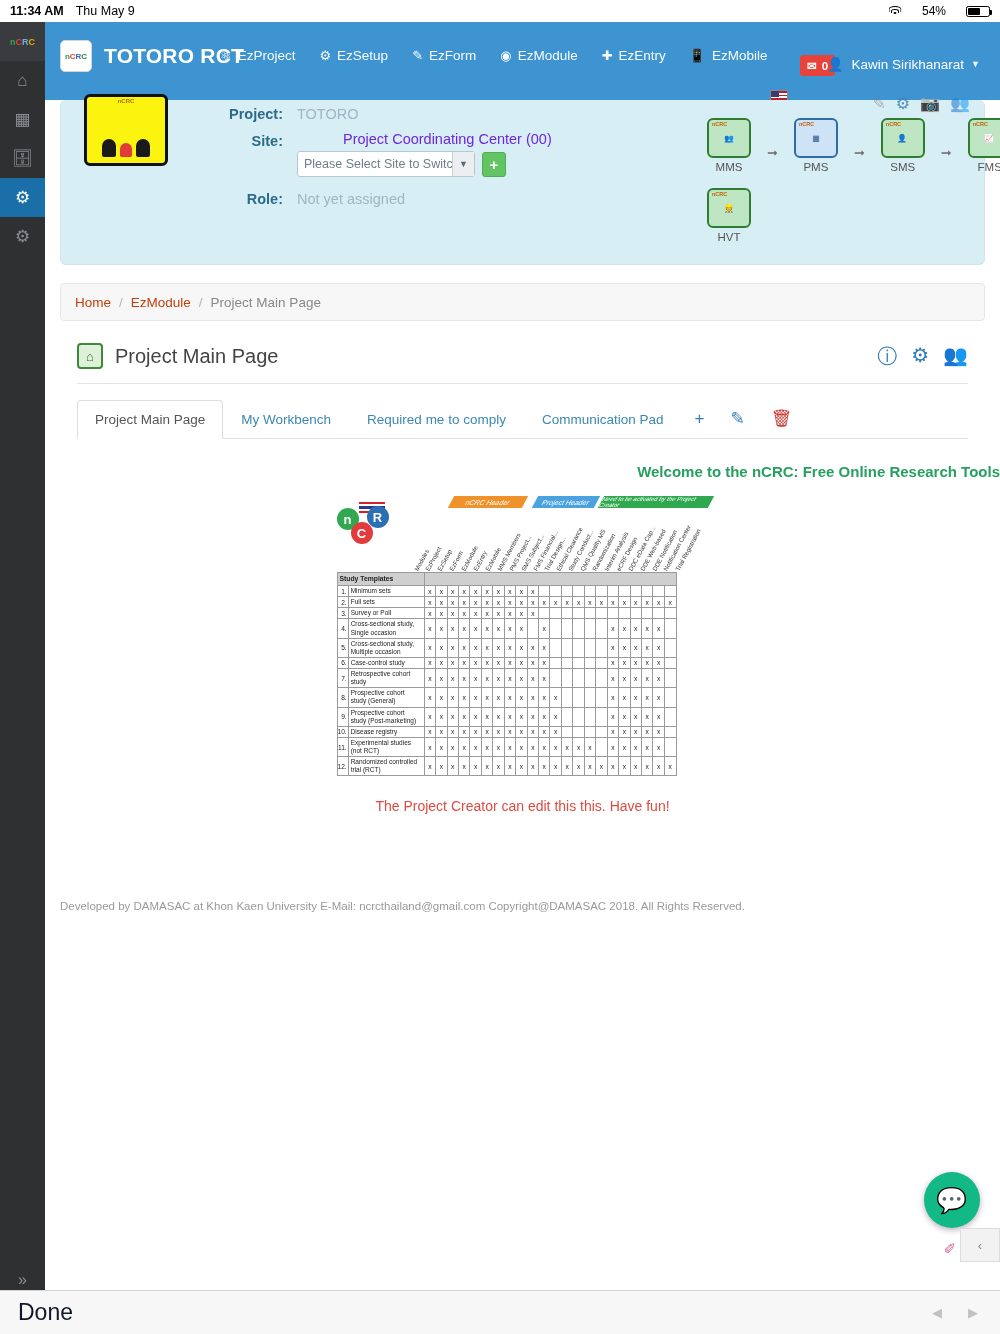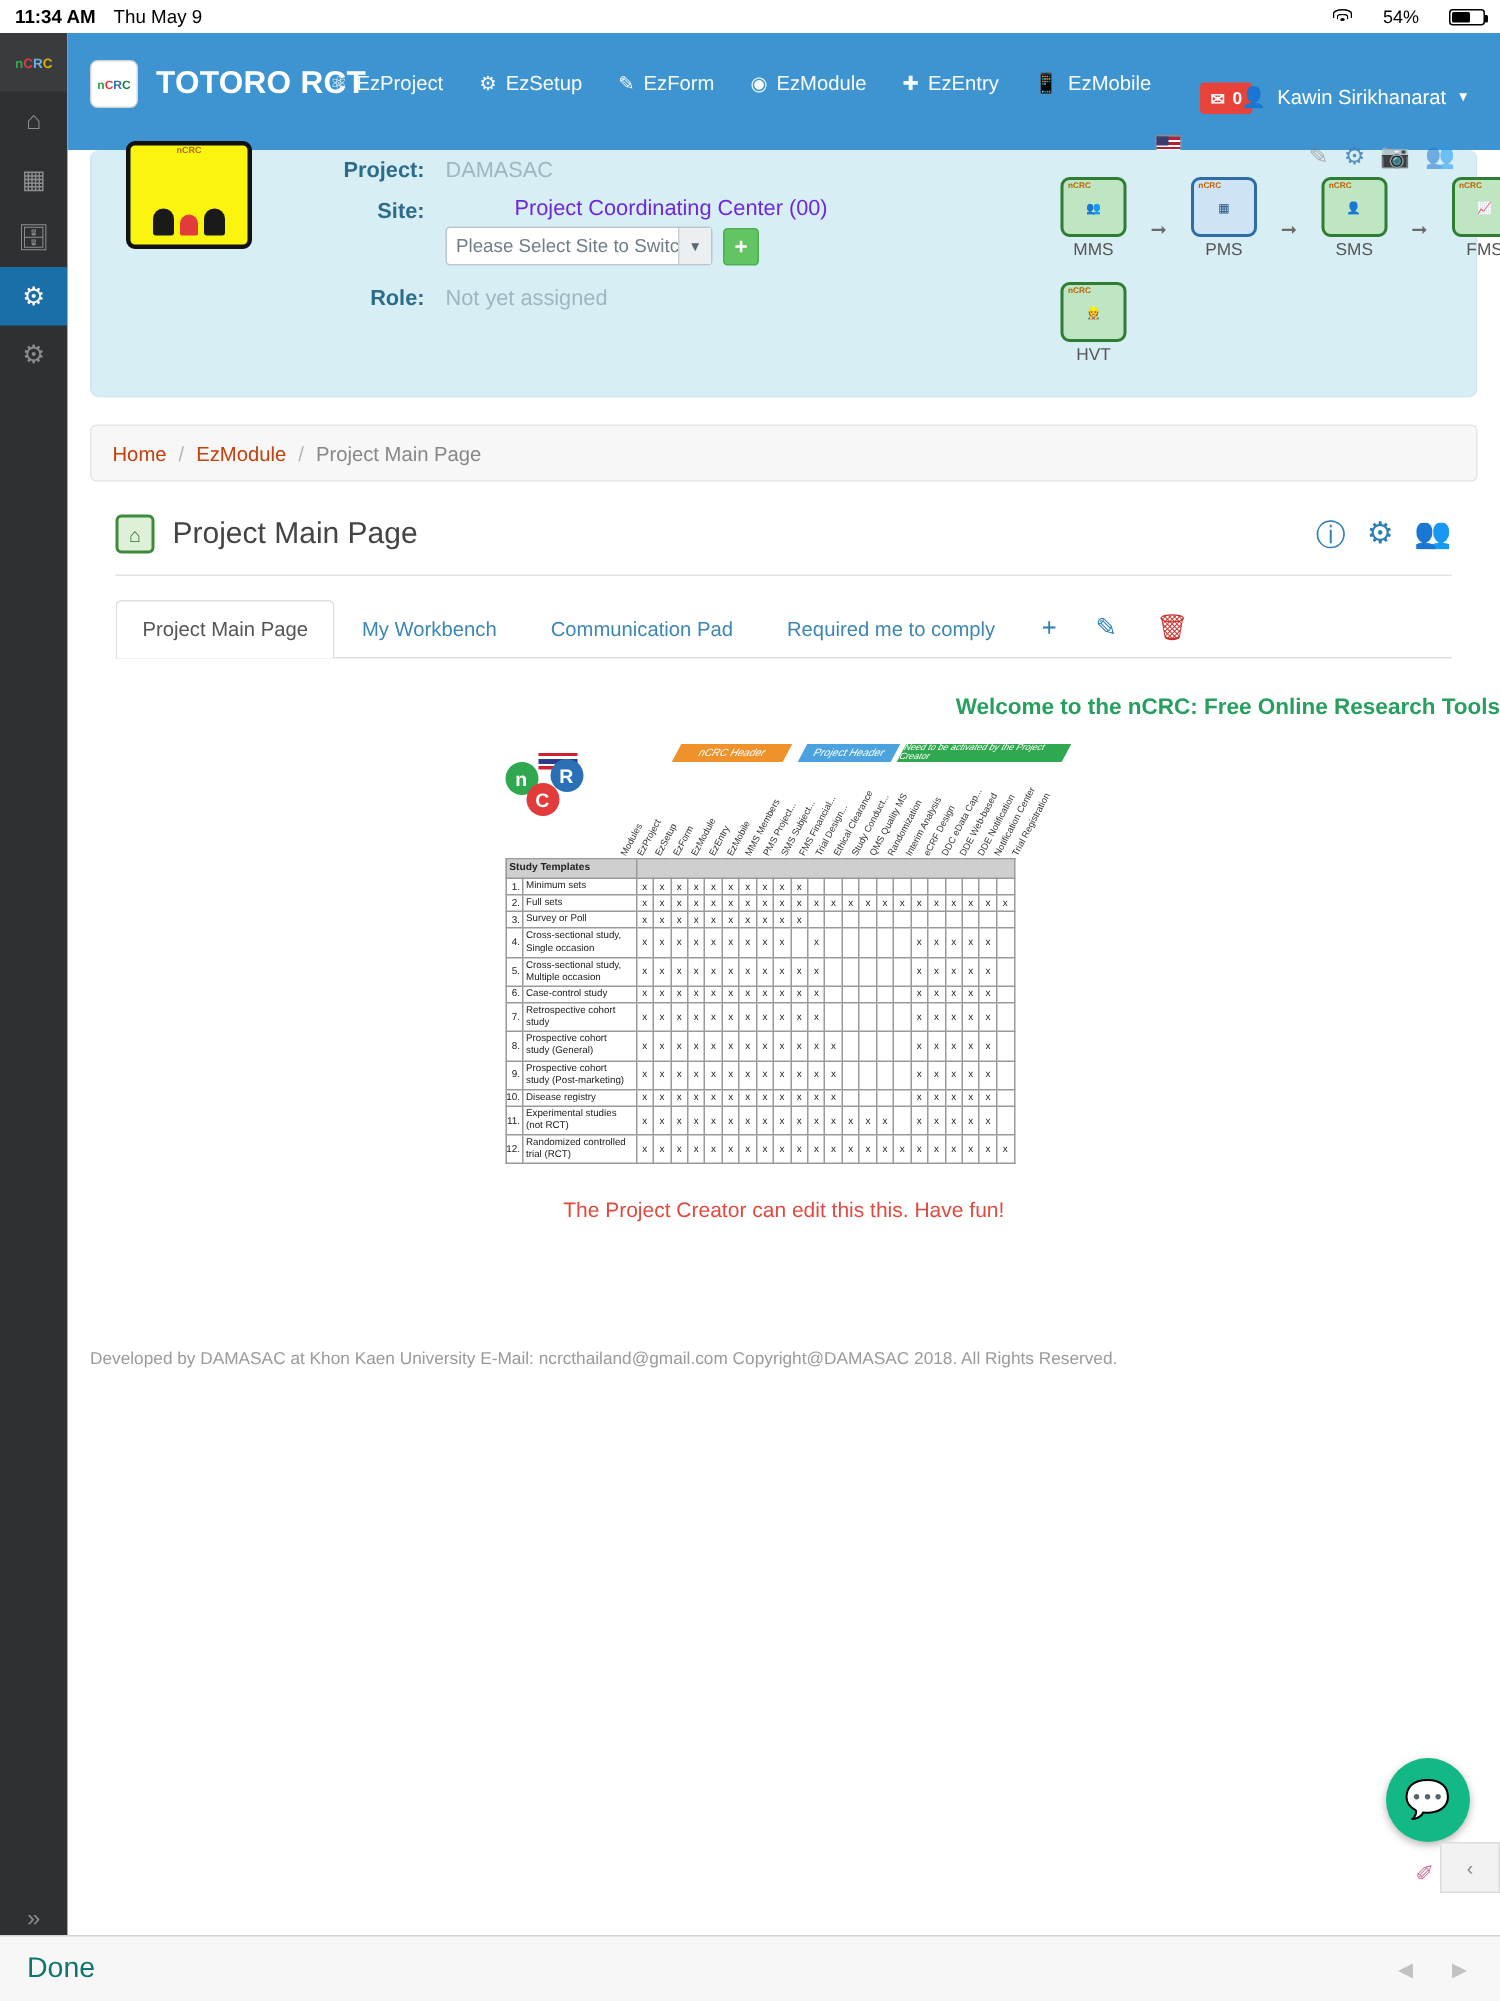--- a/index.html
+++ b/index.html
@@ -192,21 +192,21 @@
     position:absolute; right:0; bottom:28px; width:40px; height:34px; background:#f2f2f2; border:1px solid #dcdcdc;
     display:flex; align-items:center; justify-content:center; color:#888; font-size:13px;
   }
   .smallpen{ position:absolute; right:44px; bottom:32px; font-size:15px; color:#d06a9c;}
 
   
   .bottombar{
     position:absolute; left:0; bottom:0; width:1000px; height:44px; background:#f7f7f7;
     border-top:1px solid #d4d4d4; display:flex; align-items:center;
   }
-  .bottombar .done{ color:#0f766e; font-size:19px; margin-left:18px;}
+  .bottombar .done{ color:#0f172a; font-size:23px; margin-left:18px;}
   .bottombar .navs{ margin-left:auto; margin-right:22px; display:flex; gap:26px; color:#c2c2c2; font-size:13px;}
 </style>
 </head>
 <body>
 
 <div class="statusbar">
   <span class="time">11:34 AM</span>
   <span class="date">Thu May 9</span>
   <span class="right">
     <span class="wifi-ico">
@@ -292,21 +292,21 @@
     <div class="projimg">
       <span class="lab">nCRC</span>
       <span class="fig dark"></span>
       <span class="fig red"></span>
       <span class="fig dark"></span>
     </div>
 
     <div class="fields">
       <div class="frow">
         <div class="flabel">Project:</div>
-        <div class="fval">DAMASAC</div>
+        <div class="fval">TOTORO</div>
       </div>
       <div class="frow" style="align-items:flex-start">
         <div class="flabel" style="margin-top:2px">Site:</div>
         <div>
           <div class="fval link">Project Coordinating Center (00)</div>
           <div class="selwrap">
             <div class="sel">
               <span>Please Select Site to Switch</span>
               <span class="arrow">▼</span>
             </div>
@@ -372,22 +372,22 @@
     <div class="acts">
       <span>ⓘ</span>
       <span>⚙</span>
       <span>👥</span>
     </div>
   </div>
 
   <div class="tabs">
     <div class="tab active">Project Main Page</div>
     <div class="tab">My Workbench</div>
+    <div class="tab">Required me to comply</div>
     <div class="tab">Communication Pad</div>
-    <div class="tab">Required me to comply</div>
     <div class="tab ic">+</div>
     <div class="tab ic">✎</div>
     <div class="tab ic red">🗑</div>
   </div>
 
   <div class="welcome">Welcome to the nCRC: Free Online Research Tools</div>
 
   <div class="matrixwrap">
     <div class="mtop">
       <div class="mlogo">

